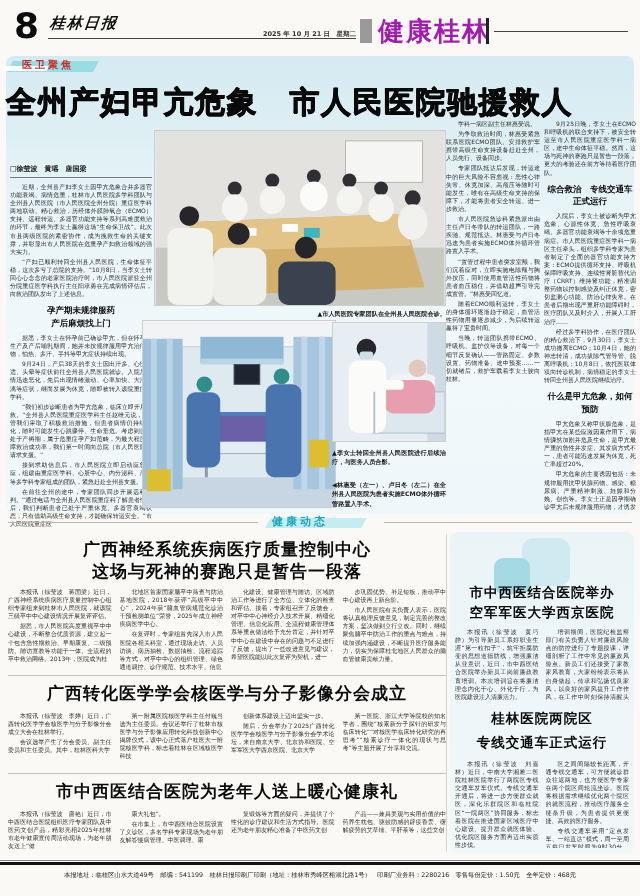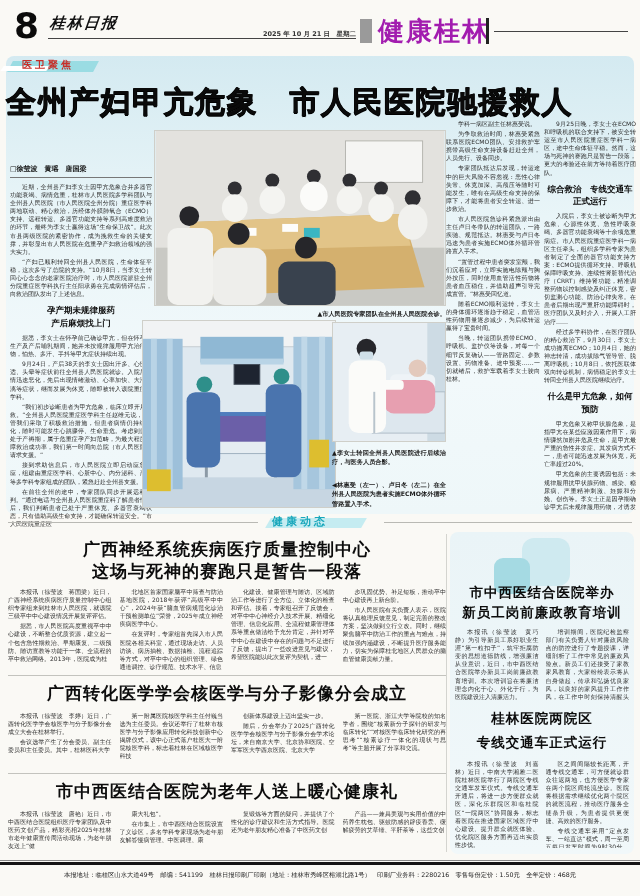--- a/index.html
+++ b/index.html
@@ -289,21 +289,21 @@
         <div>
             <p>产品——兼具美观与实用价值的中药养生枕包、驱蚊防感的辟疫香囊、缓解疲劳的艾草锤、平肝茶等，这些文创</p>
           </div>
       </div>
     </div>
 
     <div class="rightblock">
       <div class="sq-big"></div>
       <div class="sq-small"></div>
       <div class="rh rh-d1">市中西医结合医院举办</div>
-      <div class="rh rh-d2">新员工岗前廉政教育培训</div>
+      <div class="rh rh-d2">空军军医大学西京医院</div>
       <div class="cols2 body-d">
         <div>
             <p>本报讯（徐莹波　黄巧静）为引导新员工系好职业生涯“第一粒扣子”，筑牢拒腐防变的思想道德防线，增强廉洁从业意识，近日，市中西医结合医院举办新员工岗前廉政教育培训。本次培训旨在将廉洁理念内化于心、外化于行，为医院建设注入清廉活力。</p>
           </div>
         <div>
             <p>培训期间，医院纪检监察部门有关负责人针对廉政风险点的防控进行了专题授课，详细剖析了工作中常见的廉政风险点。新员工们还接受了家教家风教育，大家纷纷表示将从自身做起，传承和弘扬优良家风，以良好的家风提升工作作风，在工作中时刻保持清醒头脑，坚守廉洁底线。</p>
           </div>
       </div>
       <div class="rh rh-e1">桂林医院两院区</div>
       <div class="rh rh-e2">专线交通车正式运行</div>

